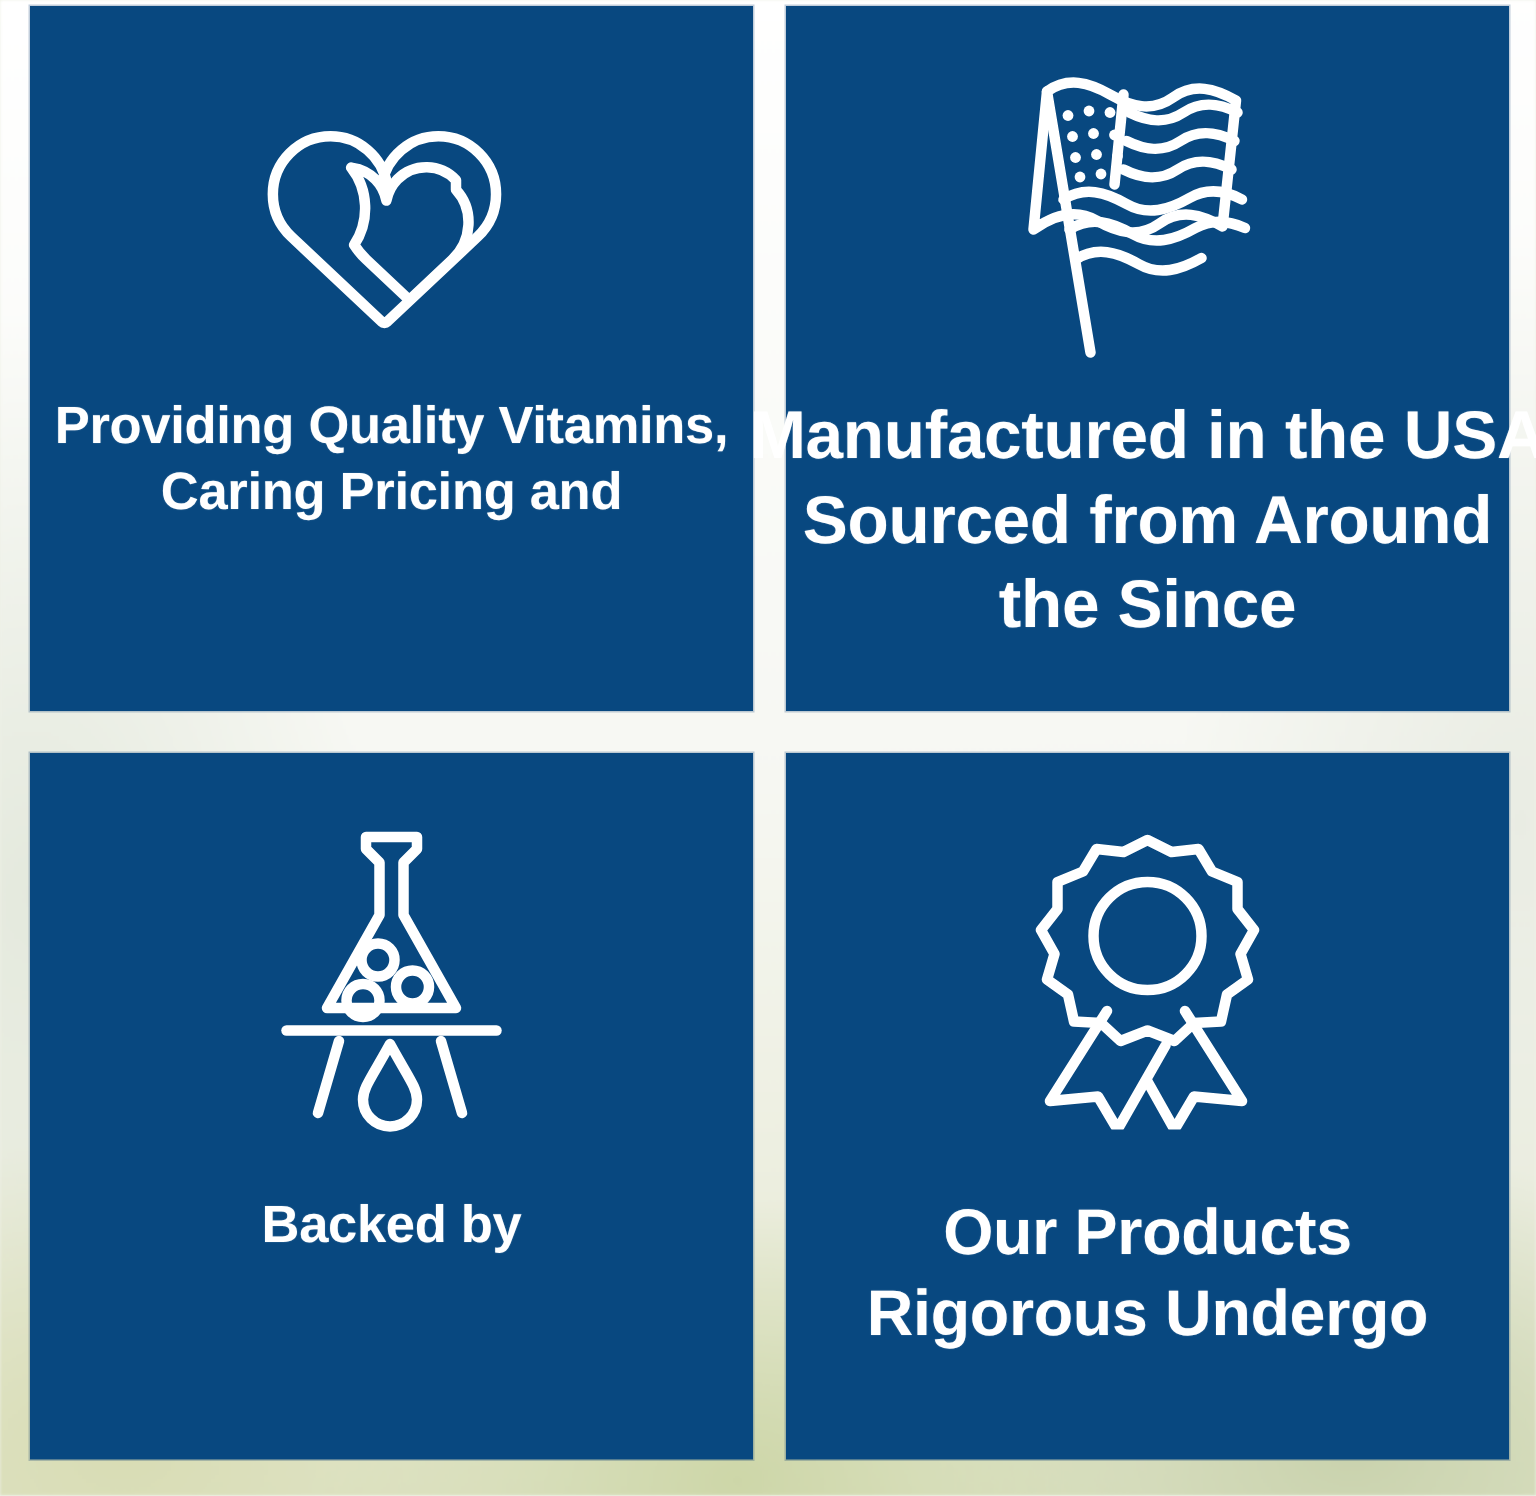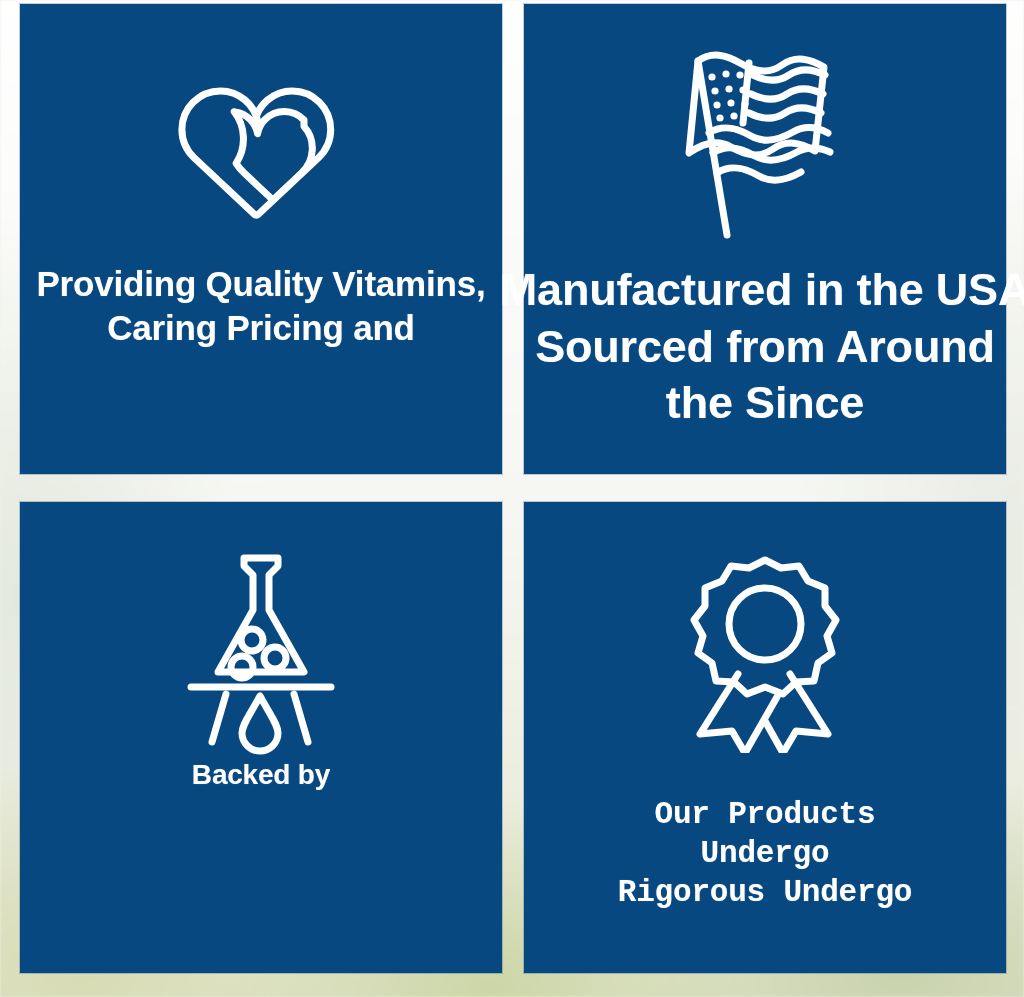--- a/index.html
+++ b/index.html
@@ -74,24 +74,24 @@
   .caption-line { display: block; white-space: nowrap; }
 
   
   .p1 .icon-zone { height: 250px; padding-top: 40px; }
   .p1 .panel-caption { font-size: 35px; margin-top: 8px; }
 
   .p2 .icon-zone { height: 250px; padding-top: 30px; }
   .p2 .panel-caption { font-size: 45px; margin-top: 8px; }
 
   .p3 .icon-zone { height: 255px; padding-top: 42px; }
-  .p3 .panel-caption { font-size: 28px; }
+  .p3 .panel-caption { font-size: 35px; margin-top: 38px; }
 
   .p4 .icon-zone { height: 255px; padding-top: 42px; }
-  .p4 .panel-caption { font-size: 31px; margin-top: 38px; font-family: Liberation Mono, monospace; }
+  .p4 .panel-caption { font-size: 43px; margin-top: 38px; }
 
   svg { display: block; }
   .stroke-ico {
     fill: none;
     stroke: #ffffff;
     stroke-width: 7;
     stroke-linecap: round;
     stroke-linejoin: round;
   }
   .fill-ico { fill: #ffffff; stroke: none; }
@@ -221,18 +221,17 @@
                  L158 72 L149 88 L154 105 L140 115 L136 133
                  L118 134 L105 146 L87 139 L69 146 L56 134
                  L38 133 L34 115 L20 105 L25 88 L16 72
                  L27 58 L27 40 L44 33 L53 18 L71 20 Z"></path>
 
         <circle class="stroke-ico" cx="87" cy="76" r="36"></circle>
       </svg>
     </div>
     <div class="panel-caption">
       <span class="caption-line">Our Products</span>
-      <span class="caption-line">Undergo</span>
       <span class="caption-line">Rigorous Undergo</span>
     </div>
   </div>
 
 </div>
 
 </body></html>

